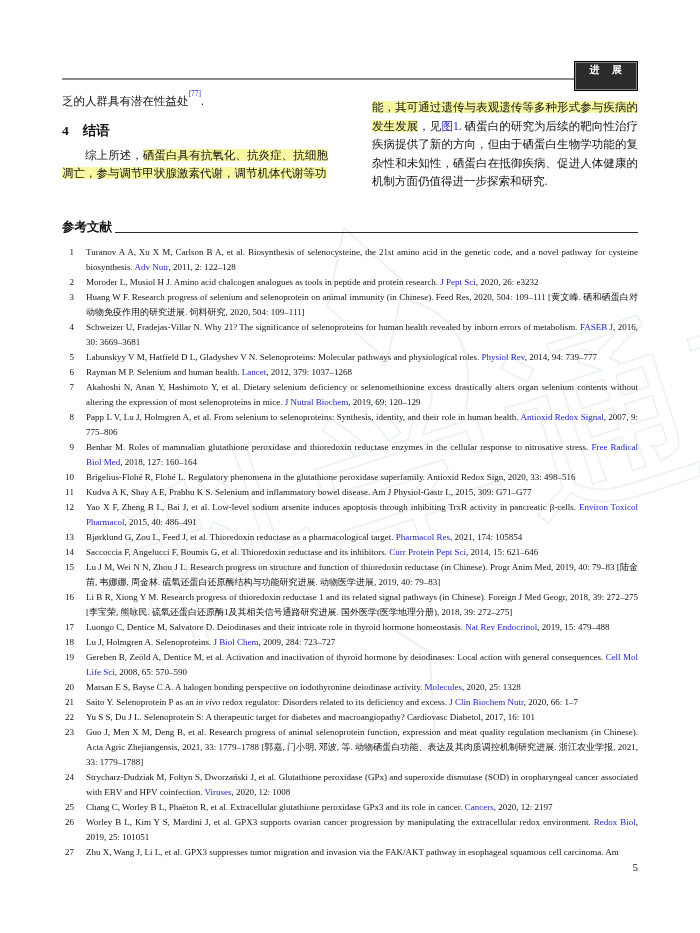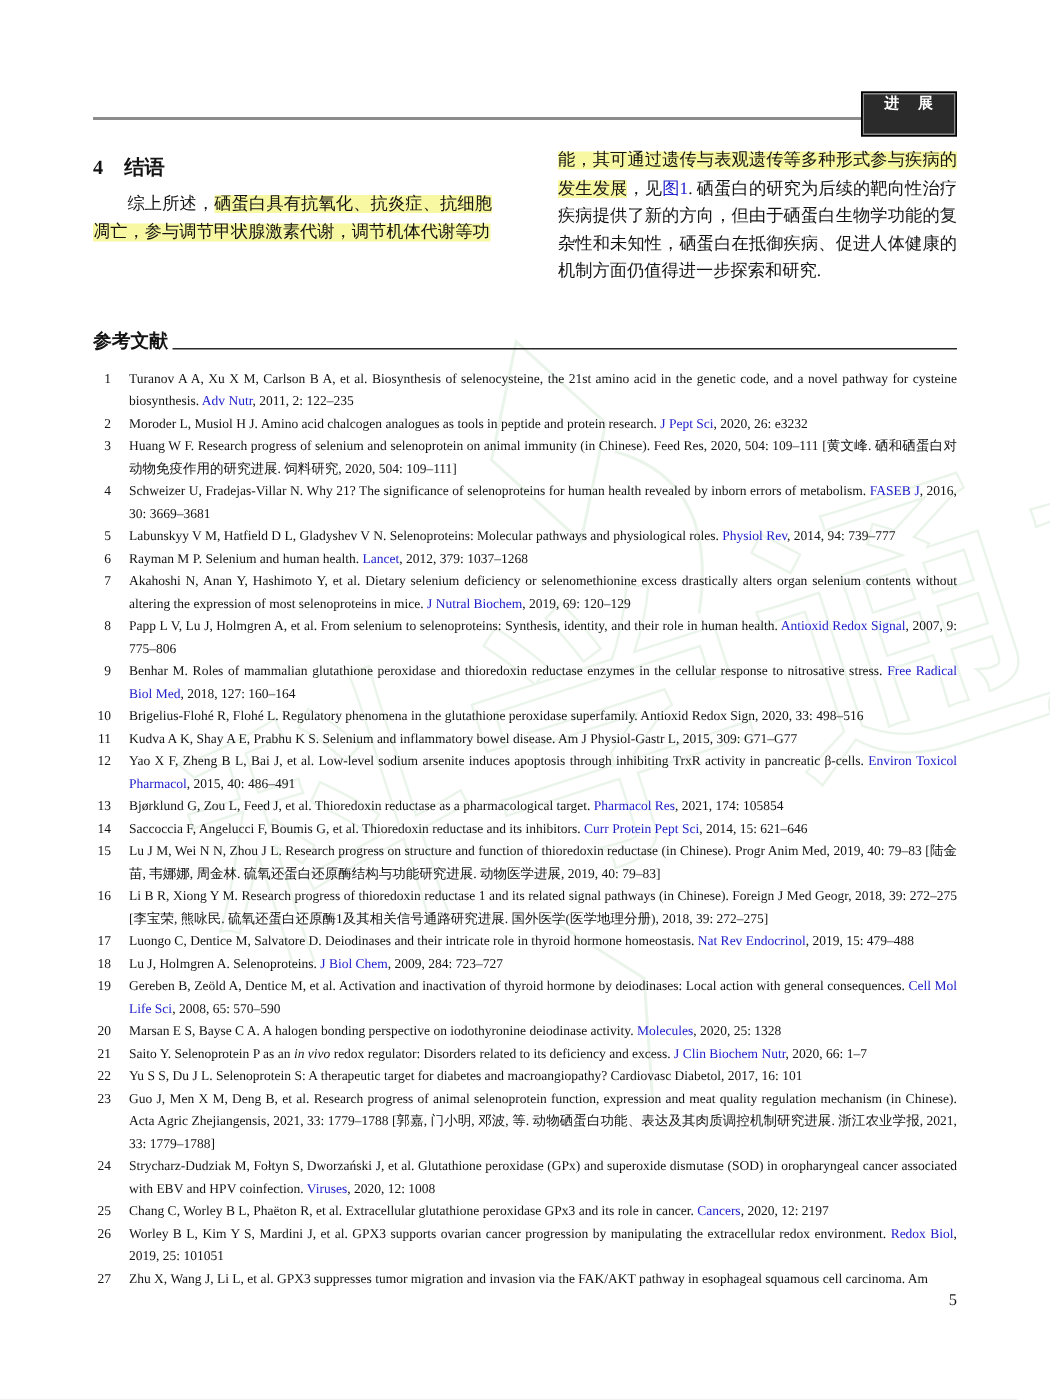--- a/index.html
+++ b/index.html
@@ -77,37 +77,38 @@
     </g>
   </svg>
 
   <div class="badge">进 展</div>
   <div class="top-rule"></div>
 
   <div class="content">
 
     <section class="two-col">
       <div class="col">
+        <p class="cjk"><span>乏的人群具有潜在性益处</span><sup class="link">[77]</sup><span>.</span></p>
         <h2 class="sec-heading">
           <span class="sec-num">4</span><span>结语</span>
         </h2>
         <p class="cjk indent"><span>综上所述，</span><span class="hl">硒蛋白具有抗氧化、抗炎症、抗细胞凋亡，参与调节甲状腺激素代谢，调节机体代谢等功</span></p>
       </div>
       <div class="col">
         <p class="cjk p-top" style="margin-top:0"><span class="hl">能，其可通过遗传与表观遗传等多种形式参与疾病的发生发展</span><span>，见</span><span class="link">图1</span><span>. 硒蛋白的研究为后续的靶向性治疗疾病提供了新的方向，但由于硒蛋白生物学功能的复杂性和未知性，硒蛋白在抵御疾病、促进人体健康的机制方面仍值得进一步探索和研究.</span></p>
       </div>
     </section>
 
     <section>
       <div class="refs-heading">
         <span class="refs-label">参考文献</span>
         <span class="head-rule"></span>
       </div>
       <ol class="ref-list">
-          <li><span class="ref-num">1</span><span><span>Turanov A A, Xu X M, Carlson B A, et al. Biosynthesis of selenocysteine, the 21st amino acid in the genetic code, and a novel pathway for cysteine biosynthesis. </span><span class="link">Adv Nutr</span><span>, 2011, 2: 122–235</span></span></li>
+          <li><span class="ref-num">1</span><span><span>Turanov A A, Xu X M, Carlson B A, et al. Biosynthesis of selenocysteine, the 21st amino acid in the genetic code, and a novel pathway for cysteine biosynthesis. </span><span class="link">Adv Nutr</span><span>, 2011, 2: 122–128</span></span></li>
           <li><span class="ref-num">2</span><span><span>Moroder L, Musiol H J. Amino acid chalcogen analogues as tools in peptide and protein research. </span><span class="link">J Pept Sci</span><span>, 2020, 26: e3232</span></span></li>
           <li><span class="ref-num">3</span><span><span>Huang W F. Research progress of selenium and selenoprotein on animal immunity (in Chinese). Feed Res, 2020, 504: 109–111 [黄文峰. 硒和硒蛋白对动物免疫作用的研究进展. 饲料研究, 2020, 504: 109–111]</span></span></li>
           <li><span class="ref-num">4</span><span><span>Schweizer U, Fradejas-Villar N. Why 21? The significance of selenoproteins for human health revealed by inborn errors of metabolism. </span><span class="link">FASEB J</span><span>, 2016, 30: 3669–3681</span></span></li>
           <li><span class="ref-num">5</span><span><span>Labunskyy V M, Hatfield D L, Gladyshev V N. Selenoproteins: Molecular pathways and physiological roles. </span><span class="link">Physiol Rev</span><span>, 2014, 94: 739–777</span></span></li>
           <li><span class="ref-num">6</span><span><span>Rayman M P. Selenium and human health. </span><span class="link">Lancet</span><span>, 2012, 379: 1037–1268</span></span></li>
           <li><span class="ref-num">7</span><span><span>Akahoshi N, Anan Y, Hashimoto Y, et al. Dietary selenium deficiency or selenomethionine excess drastically alters organ selenium contents without altering the expression of most selenoproteins in mice. </span><span class="link">J Nutral Biochem</span><span>, 2019, 69: 120–129</span></span></li>
           <li><span class="ref-num">8</span><span><span>Papp L V, Lu J, Holmgren A, et al. From selenium to selenoproteins: Synthesis, identity, and their role in human health. </span><span class="link">Antioxid Redox Signal</span><span>, 2007, 9: 775–806</span></span></li>
           <li><span class="ref-num">9</span><span><span>Benhar M. Roles of mammalian glutathione peroxidase and thioredoxin reductase enzymes in the cellular response to nitrosative stress. </span><span class="link">Free Radical Biol Med</span><span>, 2018, 127: 160–164</span></span></li>
           <li><span class="ref-num">10</span><span><span>Brigelius-Flohé R, Flohé L. Regulatory phenomena in the glutathione peroxidase superfamily. Antioxid Redox Sign, 2020, 33: 498–516</span></span></li>
           <li><span class="ref-num">11</span><span><span>Kudva A K, Shay A E, Prabhu K S. Selenium and inflammatory bowel disease. Am J Physiol-Gastr L, 2015, 309: G71–G77</span></span></li>

